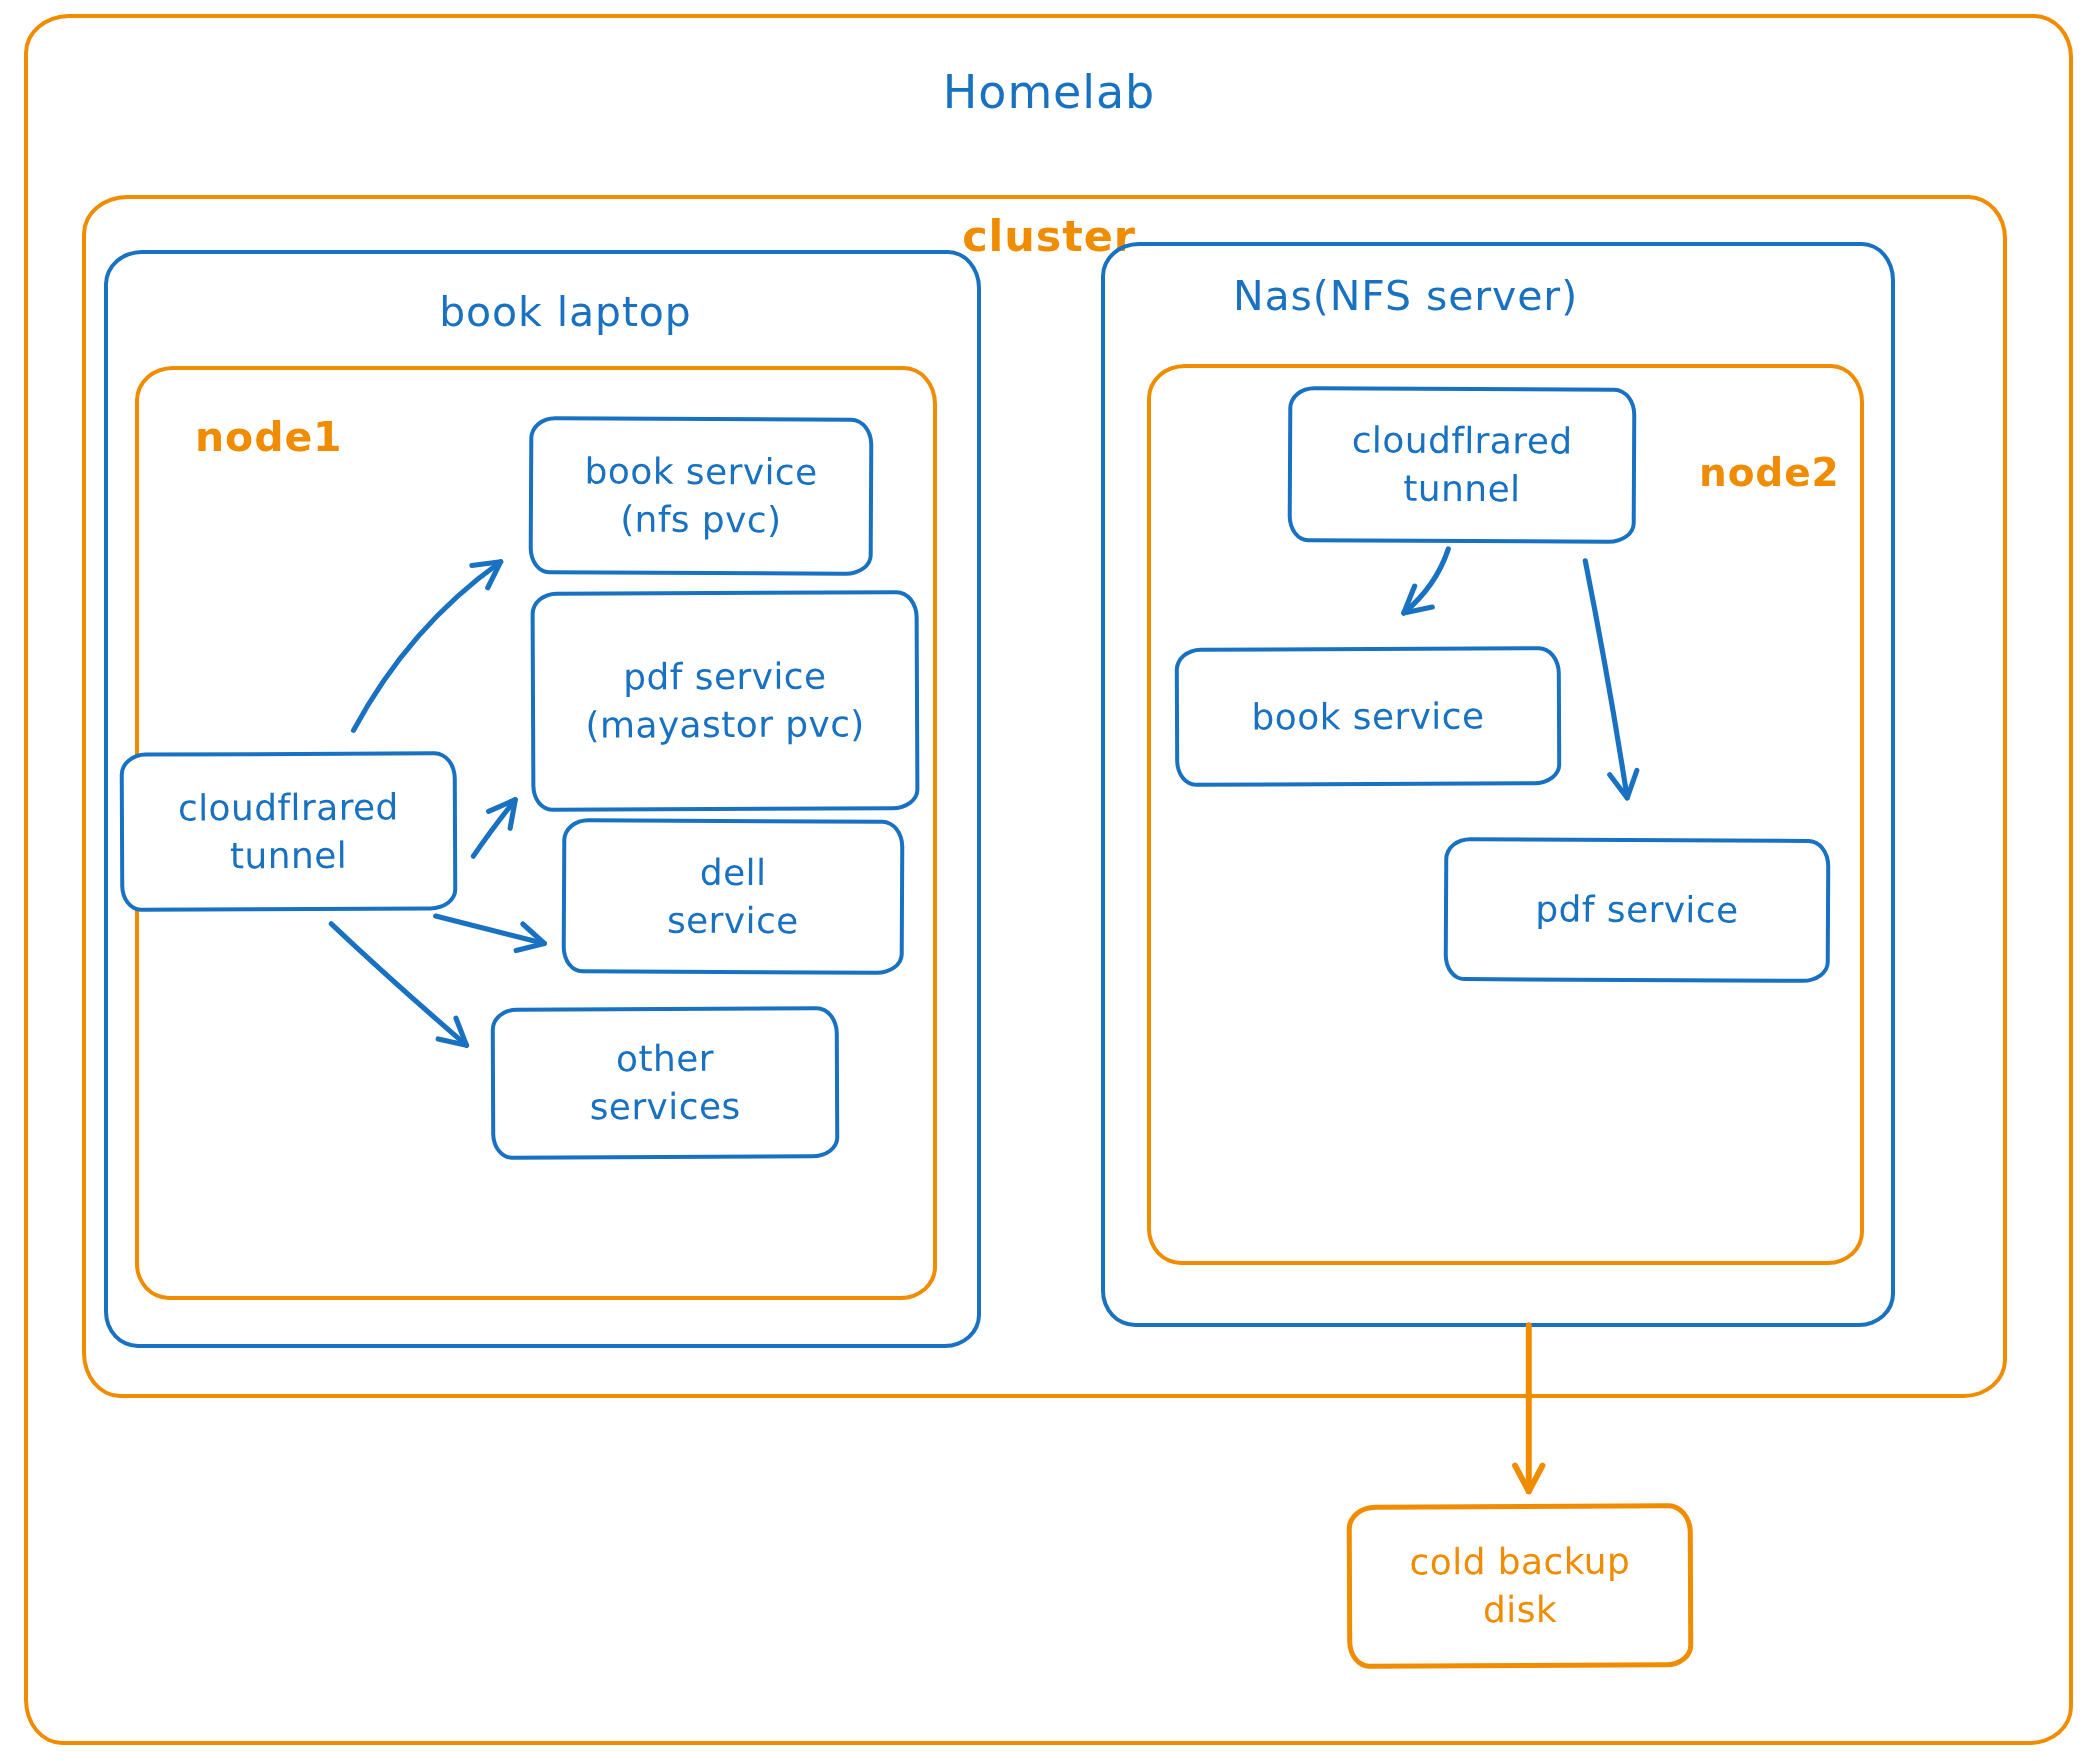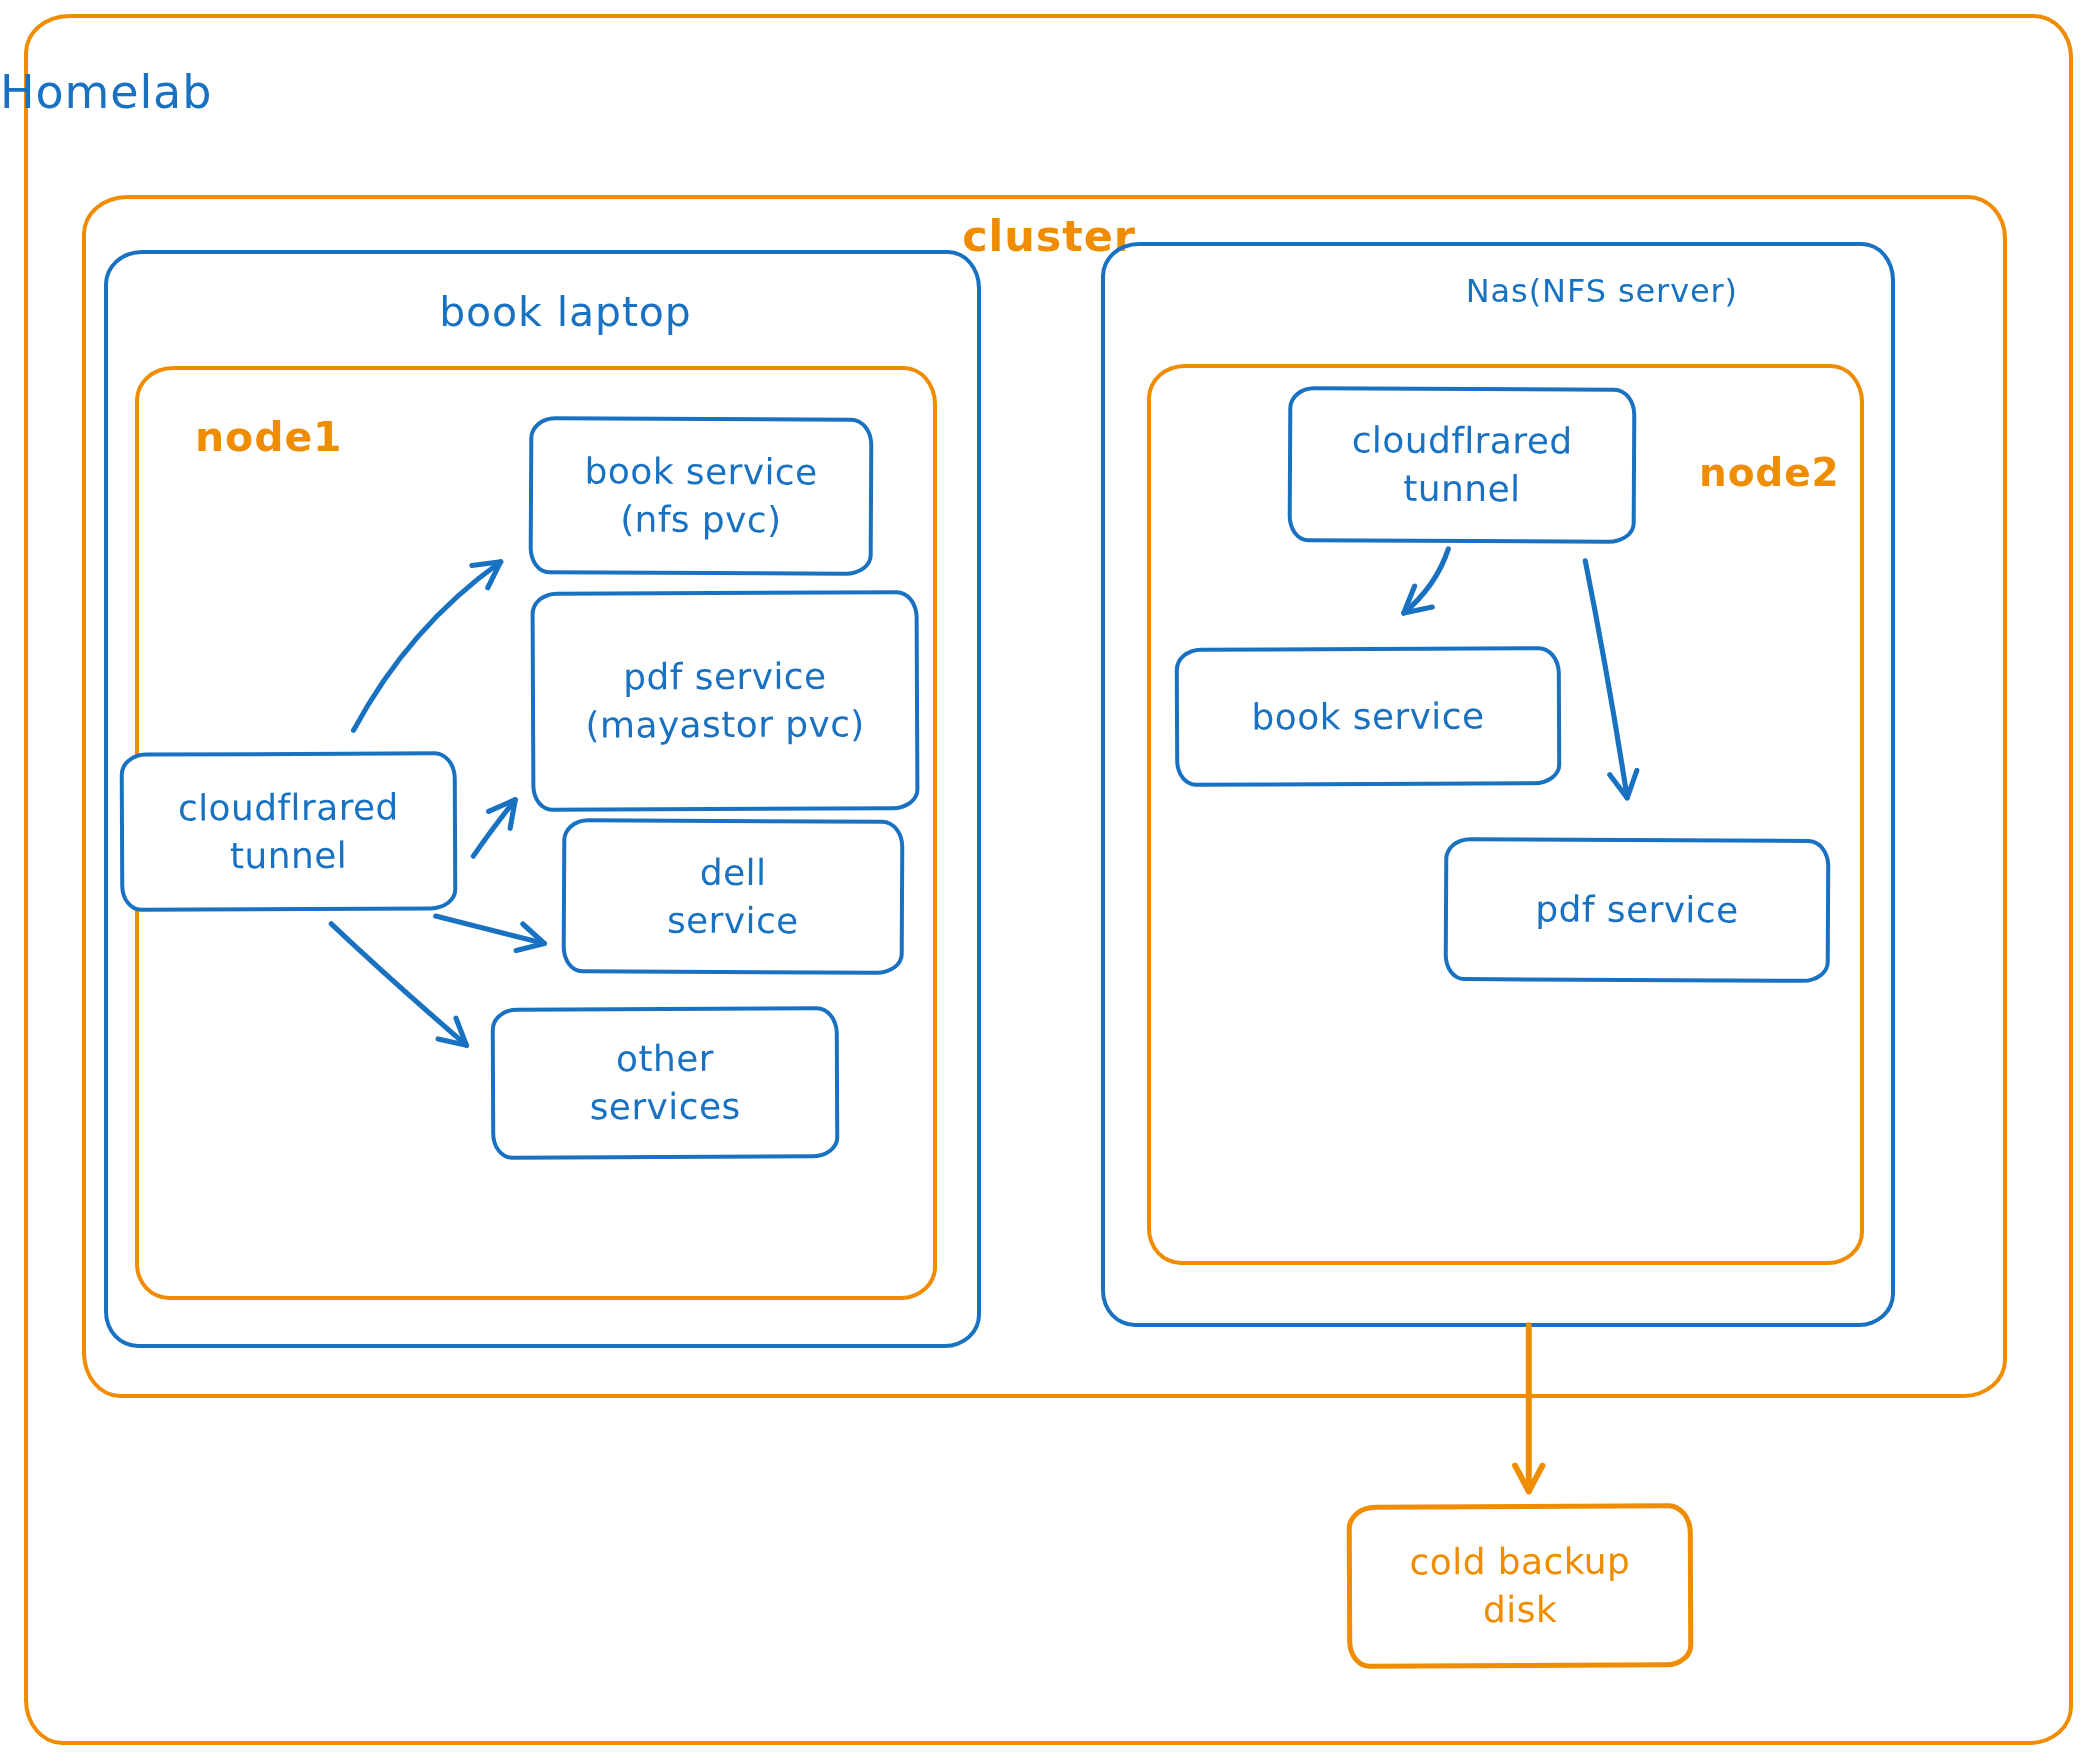--- a/index.html
+++ b/index.html
@@ -15,21 +15,21 @@
   .frame.blue{border:4.3px solid #1971c2;}
   .r-xl{border-radius:45px 39px 43px 38px / 39px 43px 38px 45px;}
   .r-lg{border-radius:38px 33px 36px 34px / 34px 38px 33px 36px;}
   .node-box{position:absolute;box-sizing:border-box;display:flex;align-items:center;justify-content:center;text-align:center;background:#ffffff;}
   .node-box.blue{border:4.3px solid #1971c2;color:#1971c2;border-radius:26px 22px 27px 20.5px / 22px 27px 20.5px 26px;}
   .node-box.orange{border:5.1px solid #f08c00;color:#f08c00;border-radius:29px 24px 27px 22px / 24px 29px 22px 27px;}
   .box-label{white-space:pre-line;font-size:36px;line-height:1.32;font-weight:500;letter-spacing:0.4px;}
   .title{position:absolute;font-weight:500;letter-spacing:0.9px;}
   .title.blue{color:#1971c2;}
   .title.orange{color:#f08c00;font-weight:bold;}
-  .center{left:0;right:0;text-align:left;}
+  .center{left:0;right:0;text-align:center;}
   svg.overlay{position:absolute;left:0;top:0;pointer-events:none;}
   .tilt-a{transform:rotate(-0.25deg);}
   .tilt-b{transform:rotate(0.3deg);}
 </style>
 </head>
 <body>
 
 <div id="canvas">
 
   <div class="frame orange r-xl" style="left:24px;top:13.7px;width:2049px;height:1731px;"></div>
@@ -68,21 +68,21 @@
 service</span>
   </div>
 
   <div class="node-box blue tilt-a" style="left:491px;top:1007px;width:348px;height:152px;">
     <span class="box-label">other
 services</span>
   </div>
 
   <div class="frame blue r-lg" style="left:1101px;top:242px;width:794px;height:1085px;"></div>
 
-  <div class="title blue" style="left:1233px;top:272px;width:505px;text-align:right;font-size:32px;">Nas(NFS server)</div>
+  <div class="title blue" style="left:1233px;top:272px;width:505px;text-align:left;font-size:41px;">Nas(NFS server)</div>
 
   <div class="frame orange r-lg" style="left:1147px;top:364px;width:717px;height:901px;"></div>
 
   <div class="title orange" style="left:1699px;top:450px;font-size:39px;">node2</div>
 
   <div class="node-box blue tilt-b" style="left:1288px;top:387px;width:348px;height:156px;">
     <span class="box-label">cloudflrared
 tunnel</span>
   </div>
 

